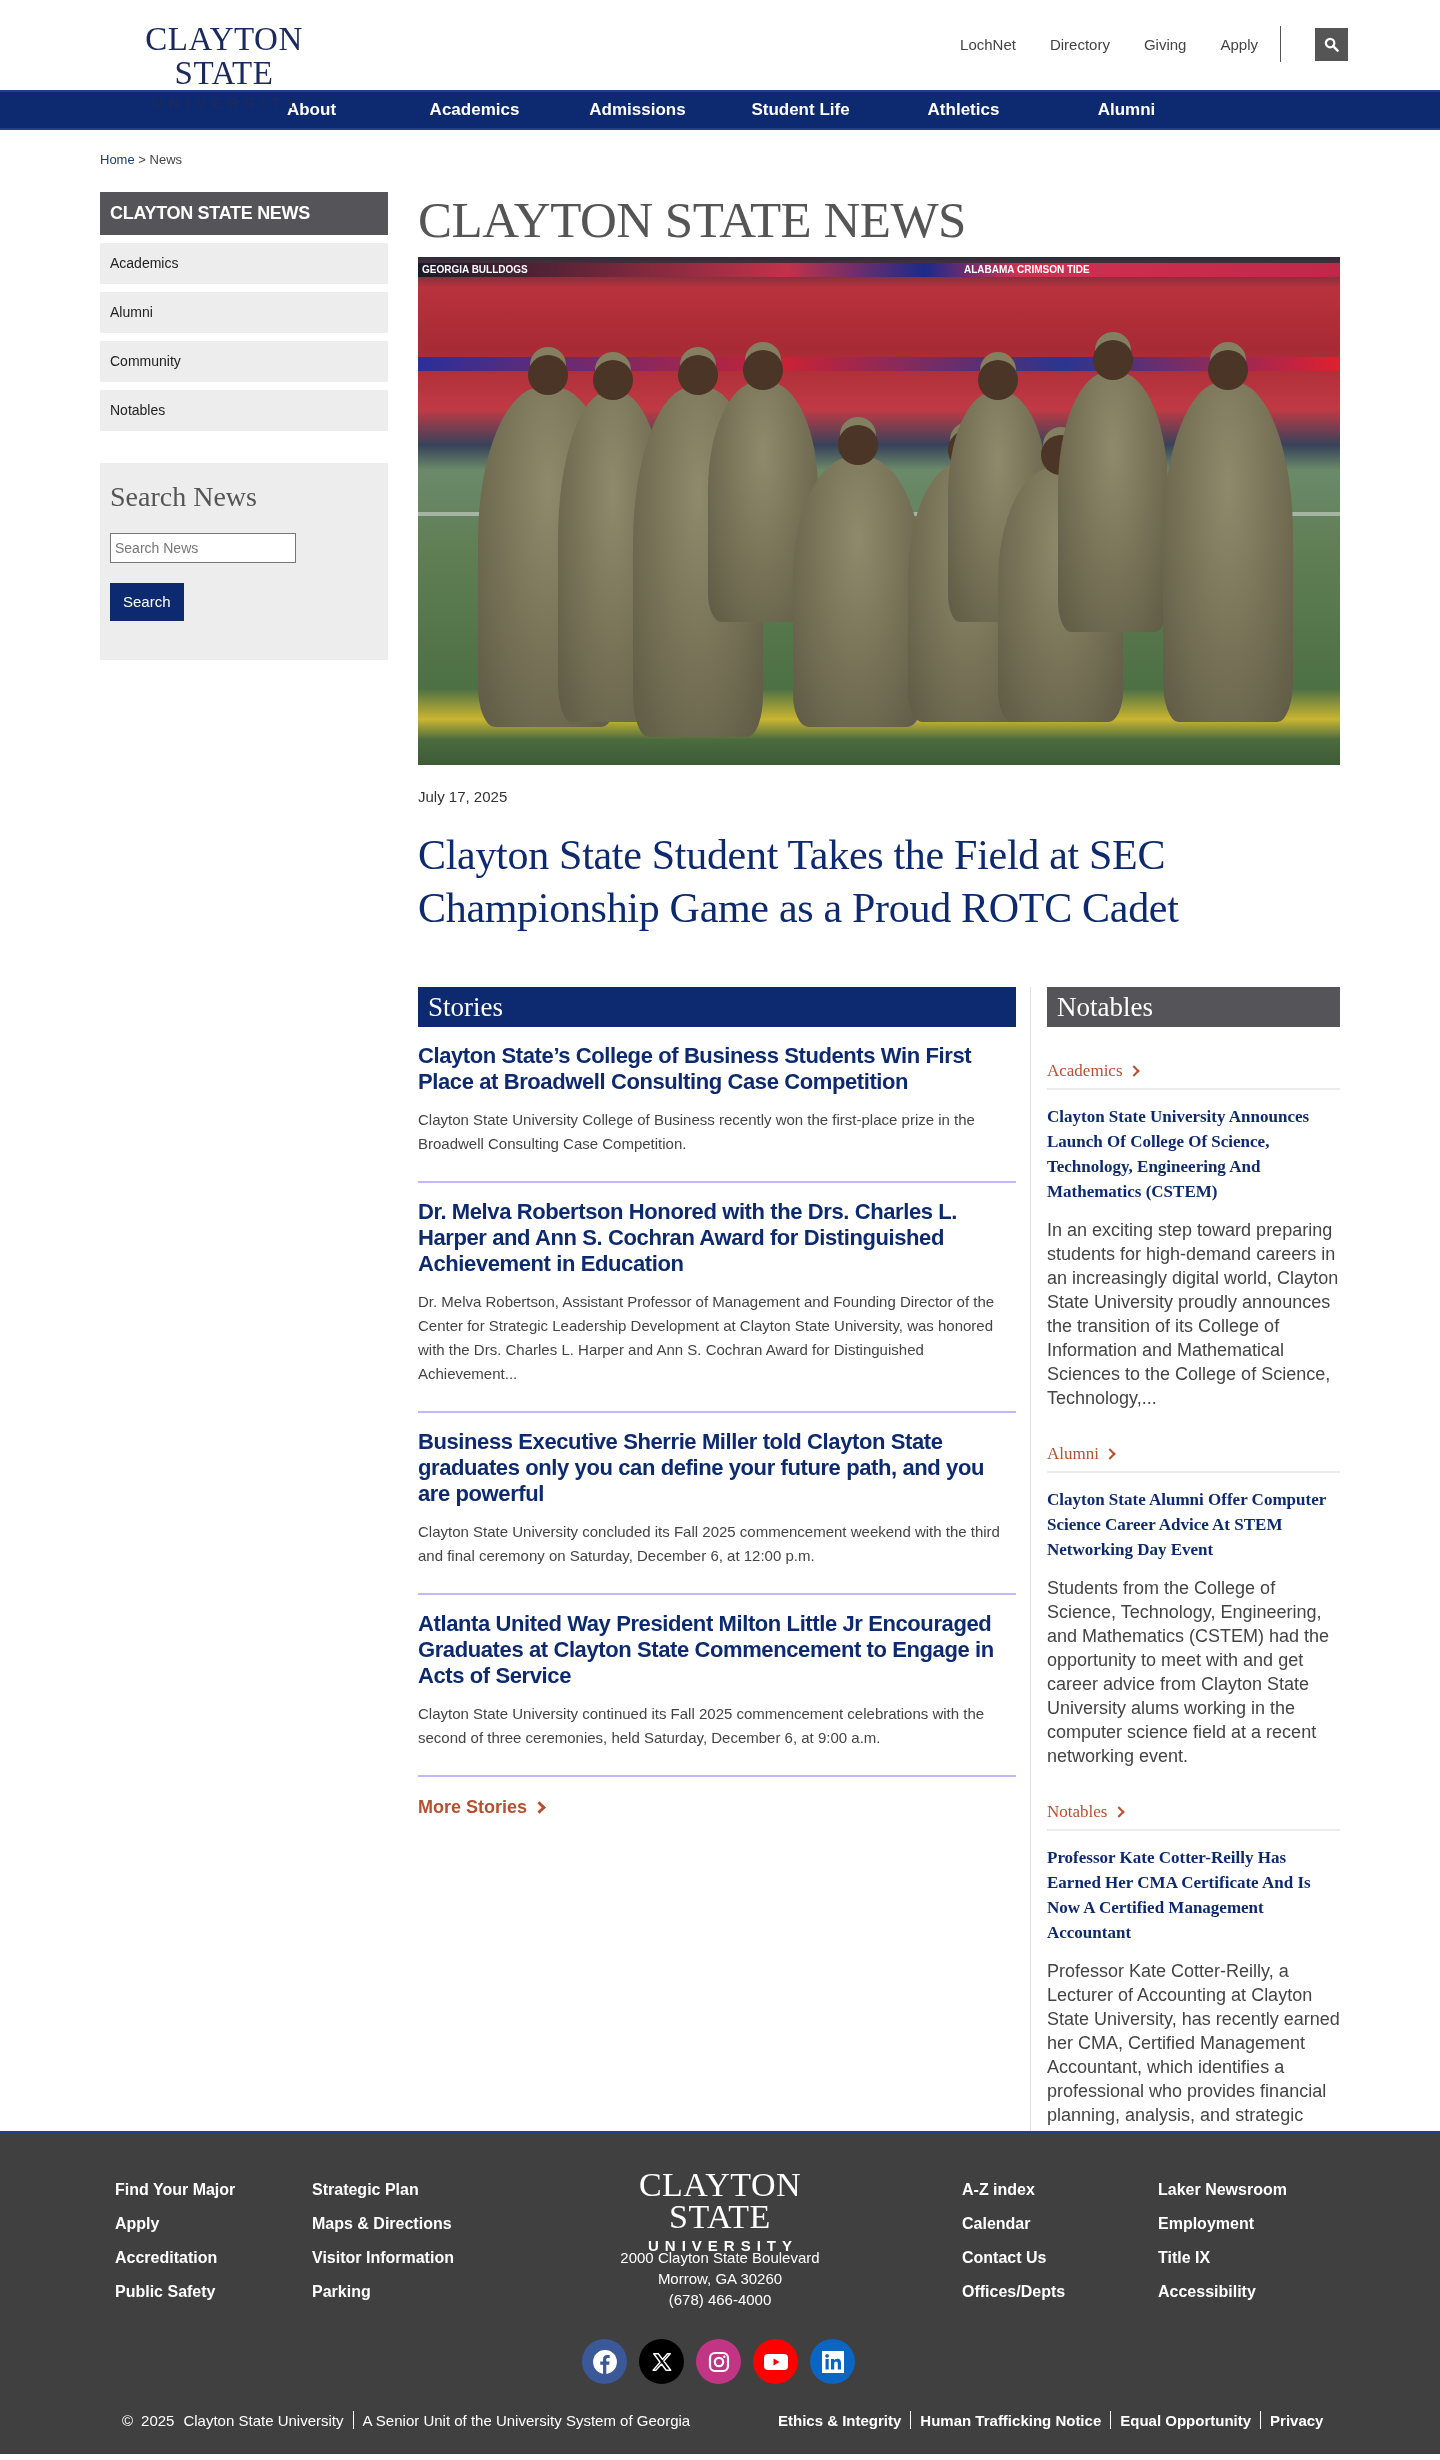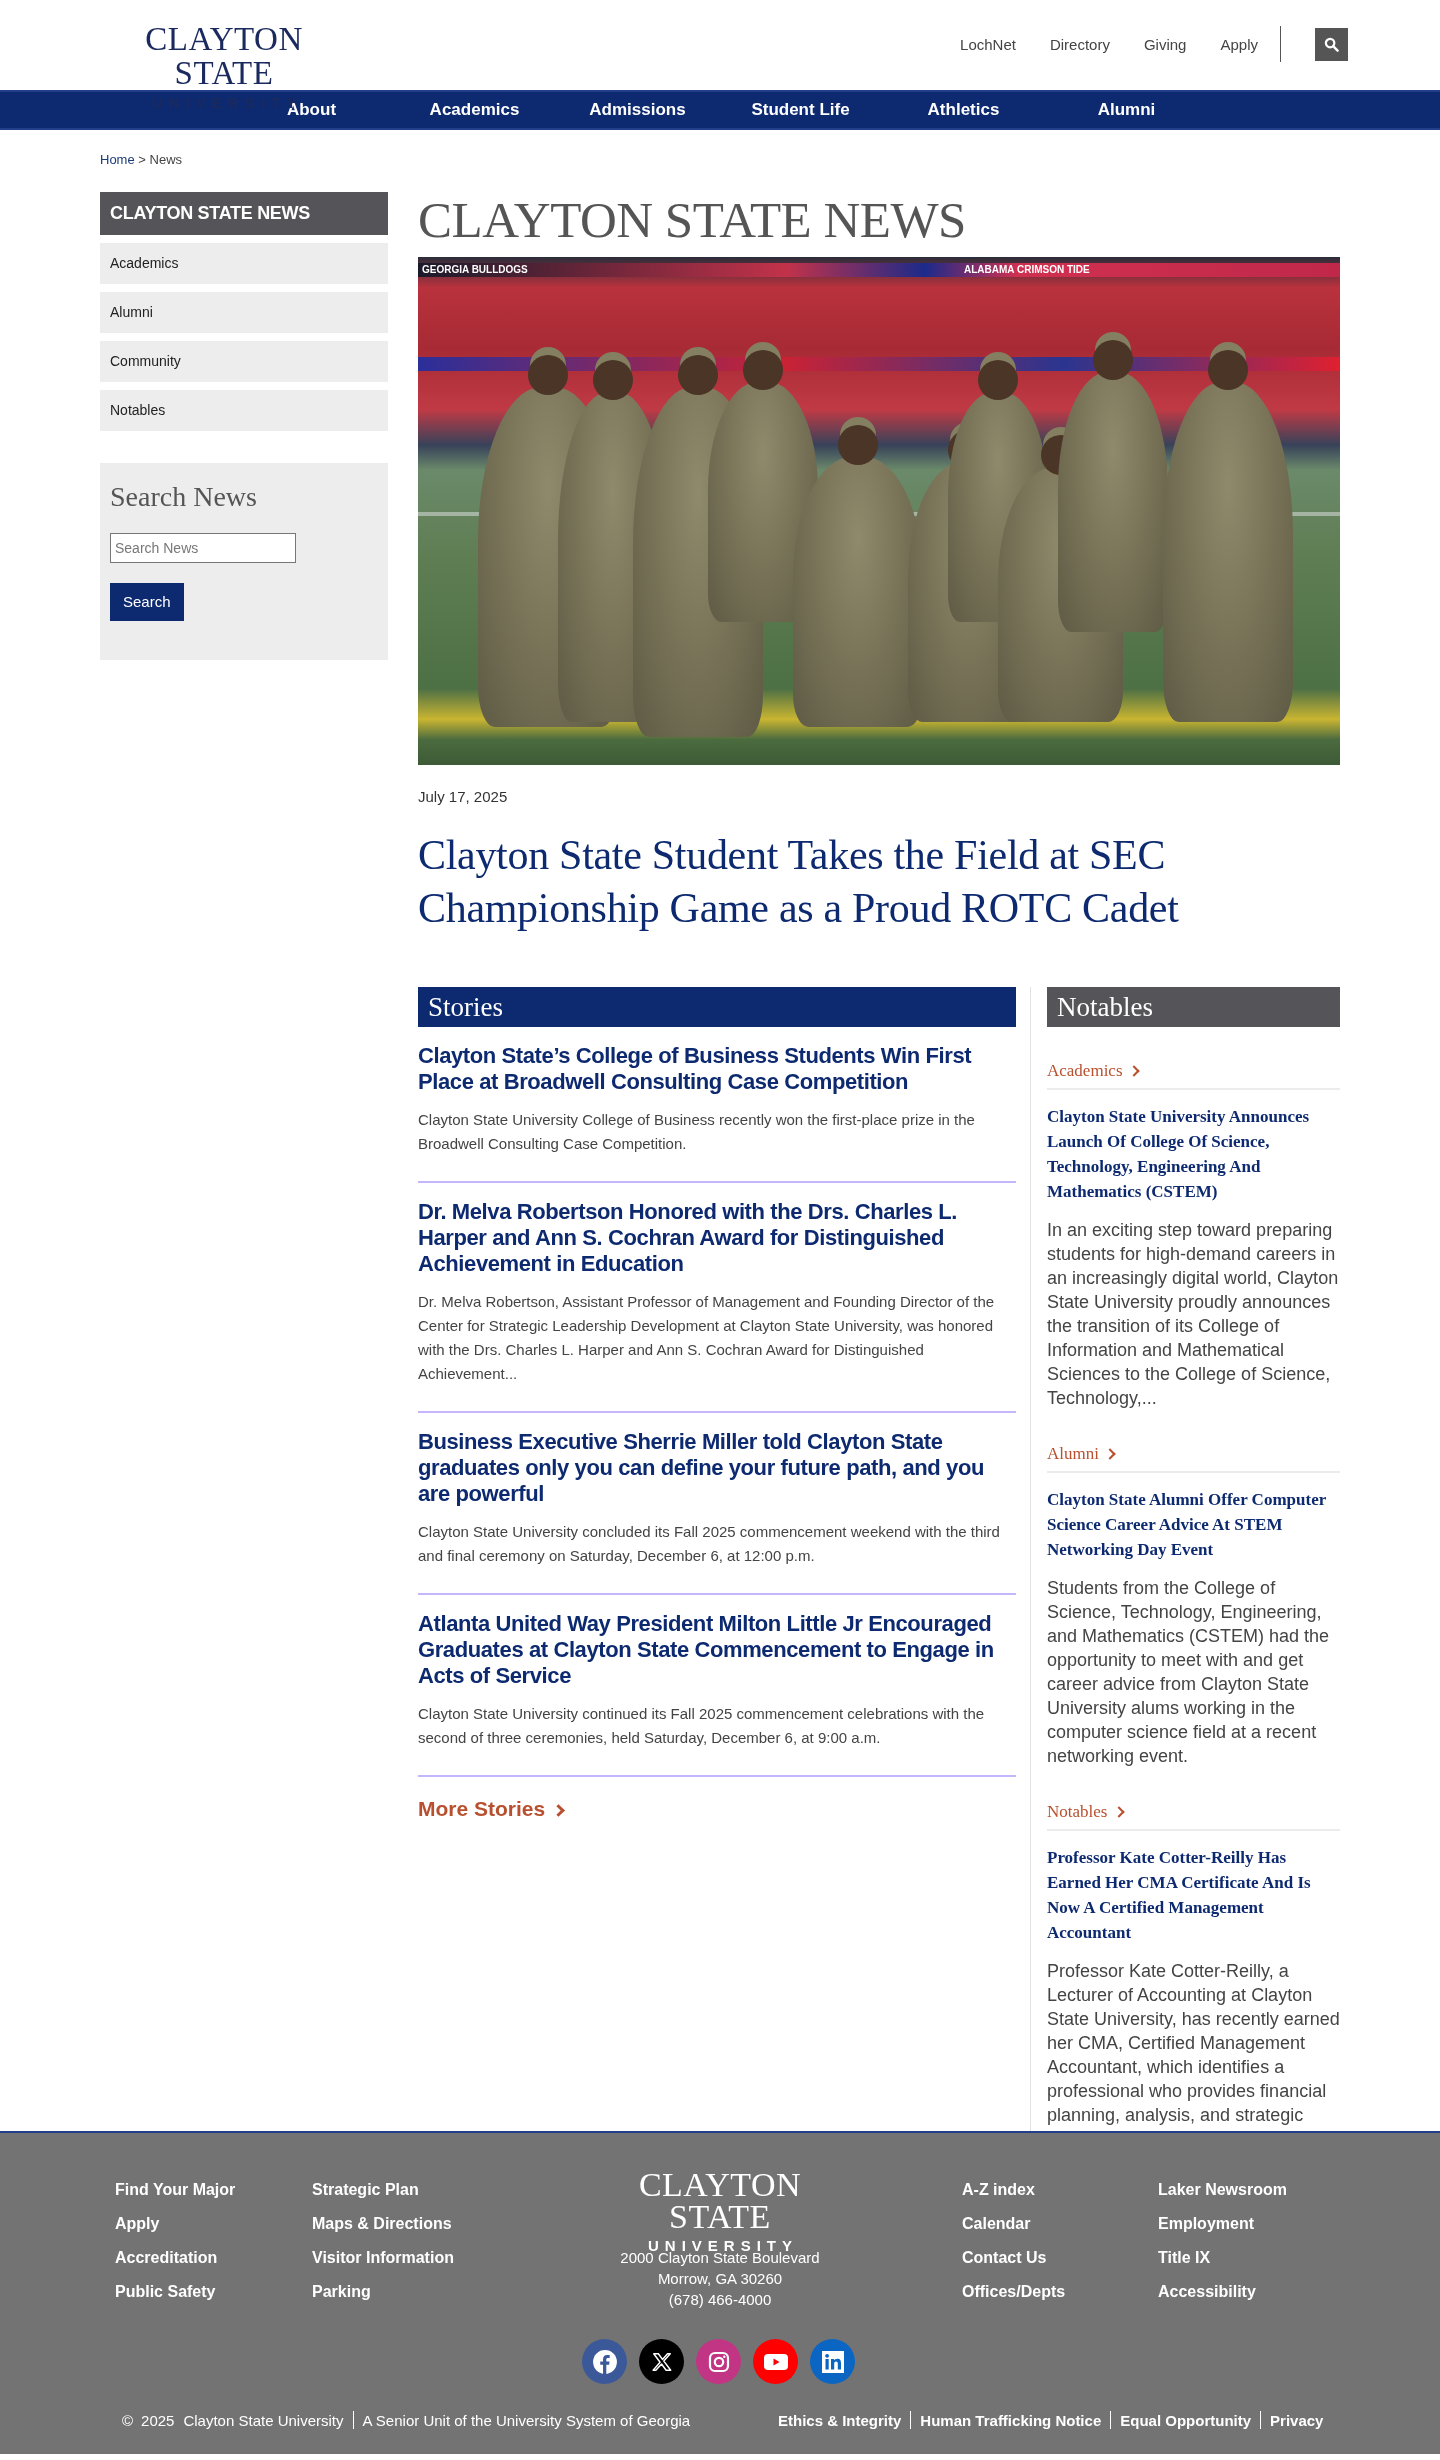--- a/index.html
+++ b/index.html
@@ -50,33 +50,33 @@
 
   .cols { position: relative; margin-top: 52px; height: 1155px; }
   .stories { position: absolute; left: 0; top: 0; width: 598px; }
   .section-bar { height: 40px; line-height: 40px; padding-left: 10px; font-family: "Liberation Serif", serif; font-size: 27px; color: #fff; }
   .bar-blue { background: #0d2a70; }
   .bar-gray { background: #555559; }
 
   .story { border-bottom: 2px solid #c4b5fd; padding: 16px 0 25px 0; }
   .story h2 { font-family: "Liberation Sans", sans-serif; font-weight: bold; font-size: 22px; line-height: 26px; color: #0d2a70; letter-spacing: -0.4px; }
   .story p { margin-top: 13px; font-size: 15px; line-height: 24px; color: #444; }
-  .more-stories { display: inline-block; margin-top: 20px; font-weight: bold; font-size: 21px; color: #b8502f; }
+  .more-stories { display: inline-block; margin-top: 20px; font-weight: bold; font-size: 18px; color: #b8502f; }
   .chev { display: inline-block; width: 9px; height: 9px; border-right: 3px solid #b8502f; border-top: 3px solid #b8502f; transform: rotate(45deg); margin-left: 3px; position: relative; top: -1px; }
 
   .notables-wrap { position: absolute; left: 612px; top: 0; width: 310px; border-left: 1px solid #e2e2e2; height: 1155px; }
   .notables { margin-left: 16px; width: 293px; }
   .notable { padding-top: 34px; }
   .notable-cat { font-family: "Liberation Serif", serif; font-size: 17px; color: #b8502f; border-bottom: 2px solid #ececec; padding-bottom: 7px; display: block; }
   .notable-cat .chev { width: 8px; height: 8px; border-width: 2.5px; }
   .notable h3 { margin-top: 14px; font-family: "Liberation Serif", serif; font-weight: bold; font-size: 17px; line-height: 25px; color: #0d2a70; }
   .notable p { margin-top: 14px; font-size: 18px; line-height: 24px; color: #444; }
 
   
-  .footer { position: absolute; left: 0; top: 2137px; width: 1440px; height: 323px; background: #737373; border-top: 2px solid #22408a; color: #fff; }
+  .footer { position: absolute; left: 0; top: 2137px; width: 1440px; height: 323px; background: #404040; border-top: 2px solid #22408a; color: #fff; }
   .fcol { position: absolute; top: 40px; }
   .fcol a { display: block; font-weight: bold; font-size: 16px; line-height: 34px; }
   .flogo { position: absolute; left: 590px; top: 36px; width: 260px; text-align: center; }
   .flogo .logo-main { color: #fff; font-size: 34px; line-height: 32px; }
   .flogo .logo-sub { color: #fff; font-size: 15px; letter-spacing: 6px; }
   .faddr { position: absolute; left: 590px; top: 114px; width: 260px; text-align: center; font-size: 15px; line-height: 21px; }
   .social { position: absolute; left: 582px; top: 206px; display: flex; }
   .social a { width: 45px; height: 45px; border-radius: 50%; margin-right: 12px; display: flex; align-items: center; justify-content: center; }
   .fbottom-left { position: absolute; left: 122px; top: 278px; font-size: 15px; display: flex; align-items: center; }
   .fbottom-left .bar { width: 1px; height: 18px; background: #fff; margin: 0 9px; }

